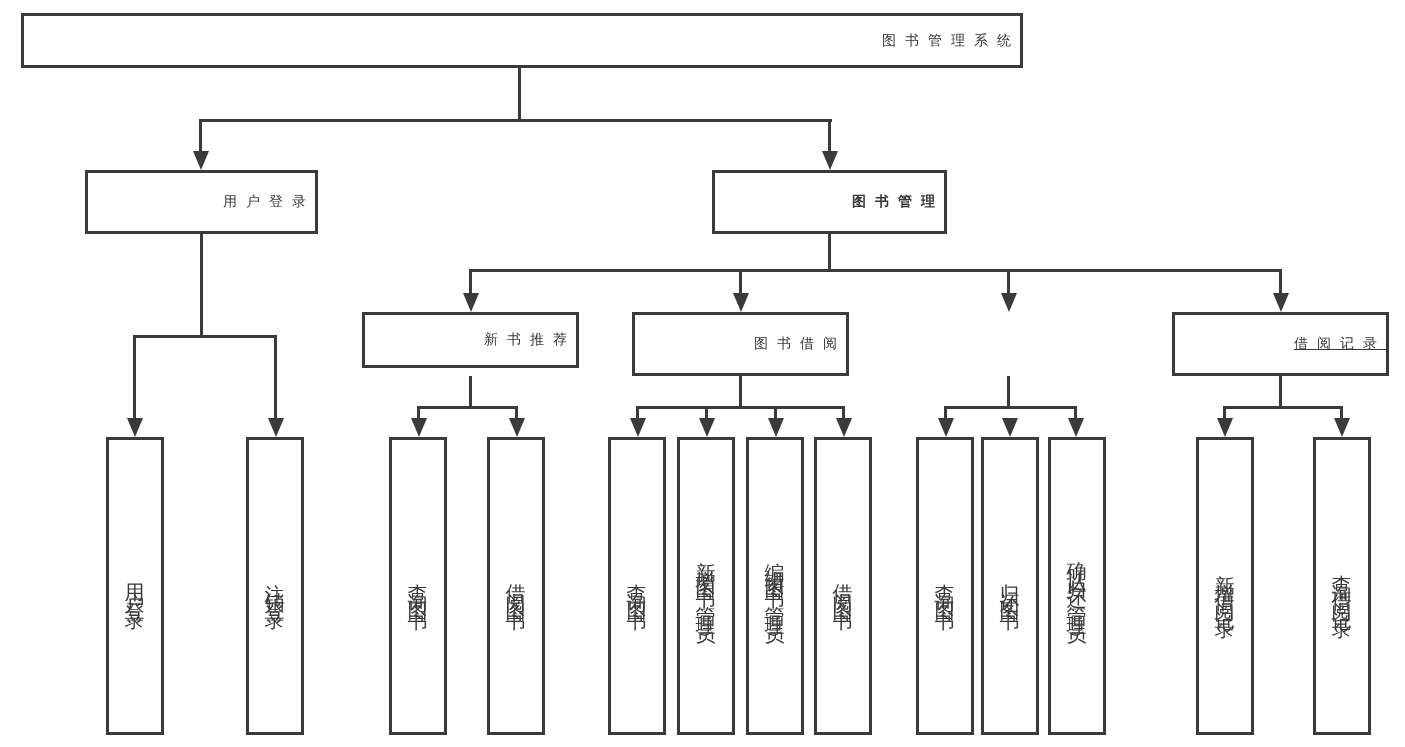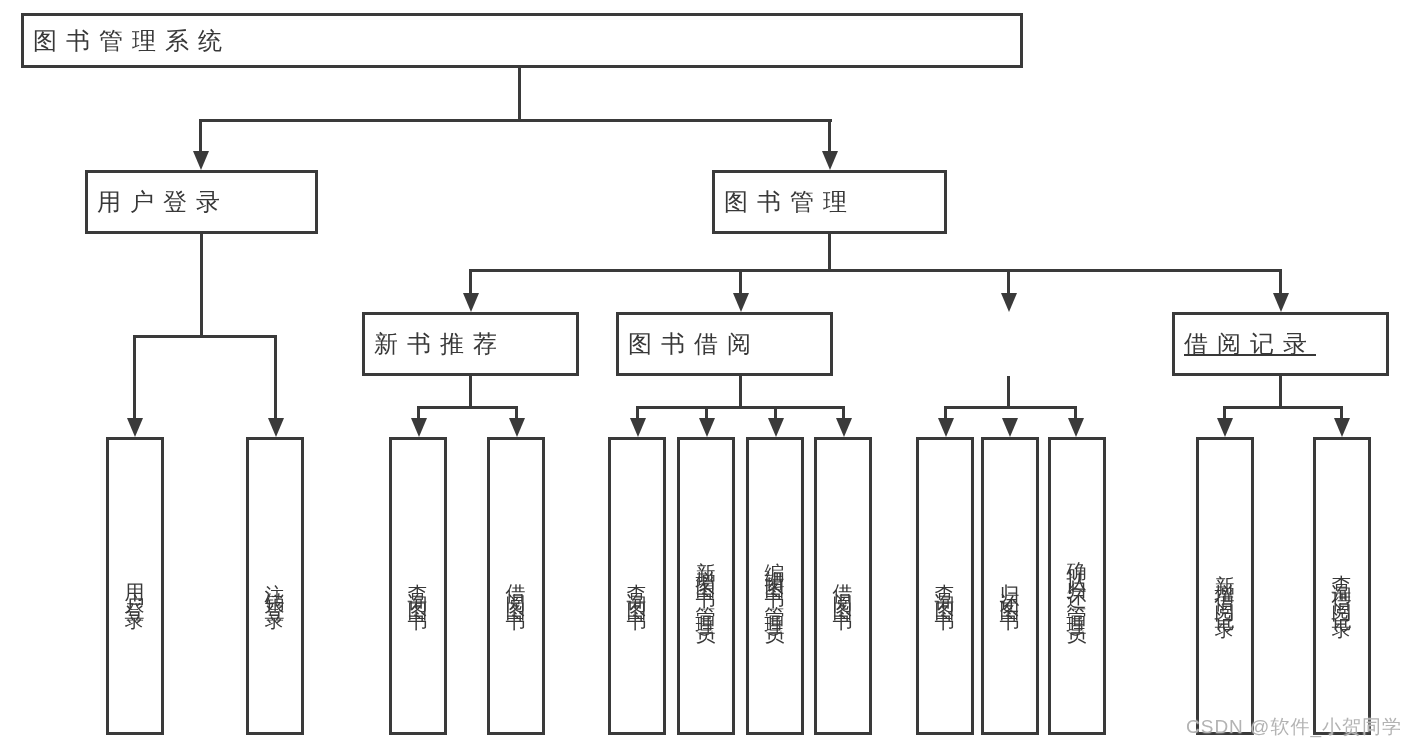--- a/index.html
+++ b/index.html
@@ -15,23 +15,23 @@
     font-family: "Liberation Sans", "DejaVu Sans", sans-serif;
     overflow: hidden;
   }
   .box {
     position: absolute;
     box-sizing: border-box;
     border: 3px solid #3a3a3a;
     background: #ffffff;
     display: flex;
     align-items: center;
-    justify-content: flex-start;
+    justify-content: flex-end;
     color: #383838;
-    font-size: 24px;
+    font-size: 14px;
     letter-spacing: 9px;
     text-indent: 9px;
     white-space: nowrap;
   }
   .vbox {
     position: absolute;
     box-sizing: border-box;
     border: 3px solid #3a3a3a;
     background: #ffffff;
     display: flex;
@@ -83,21 +83,21 @@
   <div class="vline" style="left:518px; top:68px; height:53px;"></div>
   <div class="hline" style="left:199px; top:119px; width:633px;"></div>
   <div class="vline" style="left:199px; top:119px; height:36px;"></div>
   <div class="vline" style="left:828px; top:119px; height:36px;"></div>
   <div class="arrow" style="left:193px; top:151px;"></div>
   <div class="arrow" style="left:822px; top:151px;"></div>
 
   <div class="box" style="left:85px; top:170px; width:233px; height:64px;">
     <span>用户登录</span>
   </div>
-  <div class="box" style="left:712px; top:170px; width:235px; height:64px;">
+  <div class="box" style="left:712px; top:170px; width:235px; height:64px;font-weight:bold;">
     <span>图书管理</span>
   </div>
 
   <div class="vline" style="left:200px; top:234px; height:103px;"></div>
   <div class="hline" style="left:133px; top:335px; width:144px;"></div>
   <div class="vline" style="left:133px; top:335px; height:86px;"></div>
   <div class="vline" style="left:274px; top:335px; height:86px;"></div>
   <div class="arrow" style="left:127px; top:418px;"></div>
   <div class="arrow" style="left:268px; top:418px;"></div>
 
@@ -105,24 +105,24 @@
   <div class="hline" style="left:469px; top:269px; width:813px;"></div>
   <div class="vline" style="left:469px; top:269px; height:27px;"></div>
   <div class="vline" style="left:739px; top:269px; height:27px;"></div>
   <div class="vline" style="left:1007px; top:269px; height:27px;"></div>
   <div class="vline" style="left:1279px; top:269px; height:27px;"></div>
   <div class="arrow" style="left:463px; top:293px;"></div>
   <div class="arrow" style="left:733px; top:293px;"></div>
   <div class="arrow" style="left:1001px; top:293px;"></div>
   <div class="arrow" style="left:1273px; top:293px;"></div>
 
-  <div class="box" style="left:362px; top:312px; width:217px; height:64px;font-family:Liberation Serif, serif;">
+  <div class="box" style="left:362px; top:312px; width:217px; height:56px;font-family:Liberation Serif, serif;">
     <span>新书推荐</span>
   </div>
-  <div class="box" style="left:616px; top:312px; width:217px; height:64px;font-family:Liberation Mono, monospace;">
+  <div class="box" style="left:632px; top:312px; width:217px; height:64px;font-family:Liberation Mono, monospace;">
     <span>图书借阅</span>
   </div>
   <div class="box" style="left:1172px; top:312px; width:217px; height:64px;text-decoration:underline;">
     <span>借阅记录</span>
   </div>
 
   <div class="vline" style="left:469px; top:376px; height:33px;"></div>
   <div class="hline" style="left:417px; top:406px; width:101px;"></div>
   <div class="vline" style="left:417px; top:406px; height:14px;"></div>
   <div class="vline" style="left:515px; top:406px; height:14px;"></div>
@@ -192,15 +192,14 @@
     <span>确认归还（管理员）</span>
   </div>
 
   <div class="vbox" style="left:1196px; top:437px; width:58px; height:298px;">
     <span>新增借阅记录</span>
   </div>
   <div class="vbox" style="left:1313px; top:437px; width:58px; height:298px;">
     <span>查询借阅记录</span>
   </div>
 
-  <div class="watermark">CSDN @软件_小贺同学</div>
 
 </div>
 
 </body></html>

